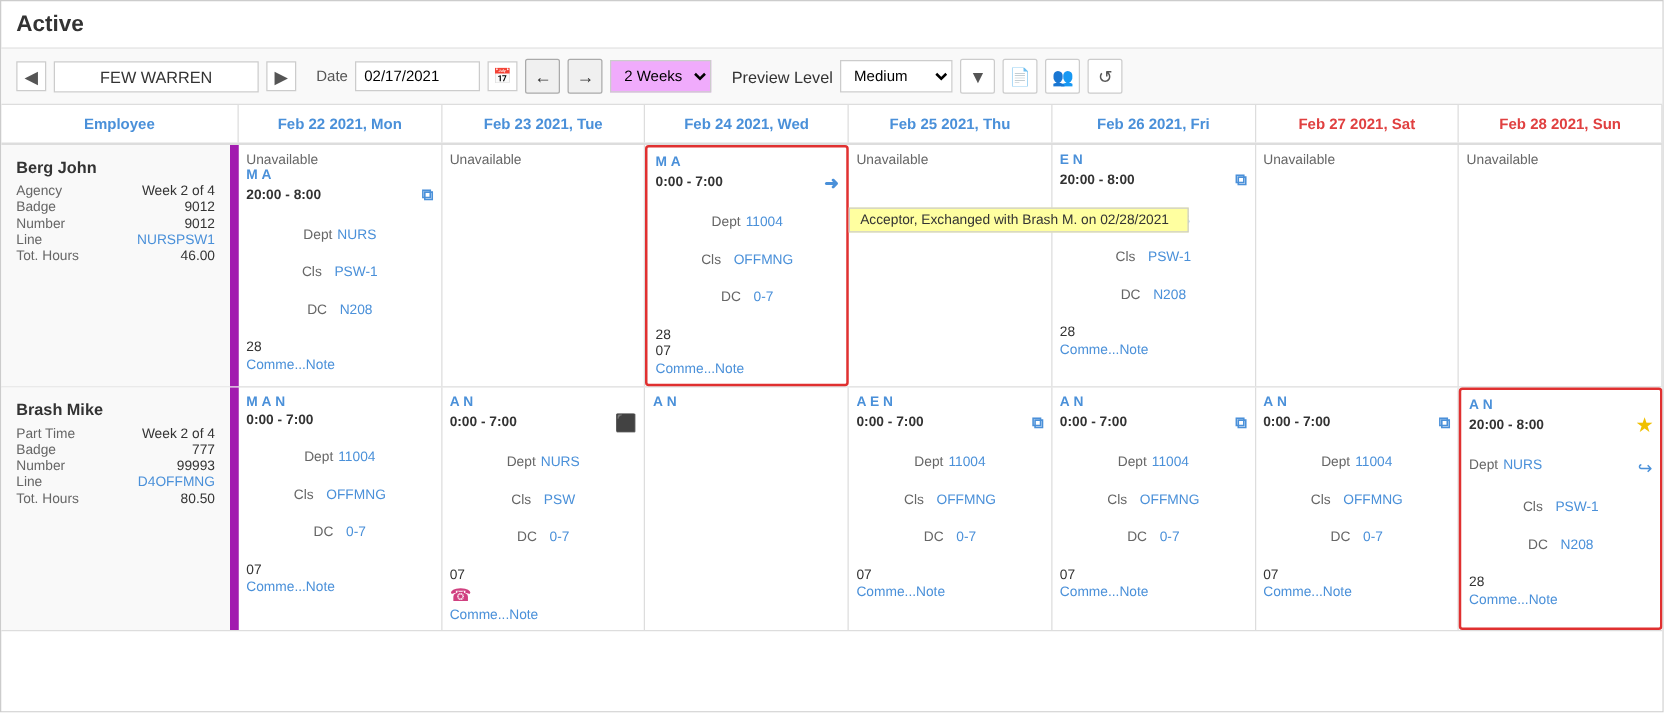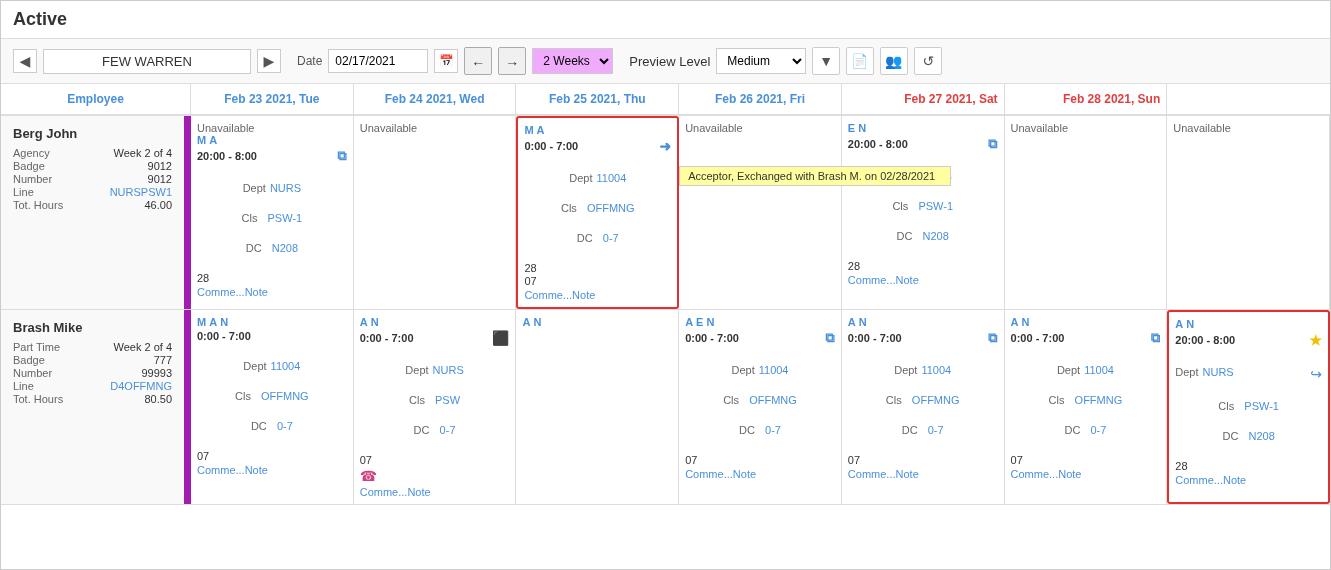--- a/index.html
+++ b/index.html
@@ -6,21 +6,21 @@
     body { font-family: Arial, sans-serif; font-size: 12px; background: #fff; color: #333; }
     
     .page-wrapper { border: 1px solid #ccc; width: 1331px; min-height: 570px; overflow: hidden; }
     
     .page-title { font-size: 18px; font-weight: bold; padding: 8px 12px; color: #333; border-bottom: 1px solid #ddd; }
     
     .toolbar { display: flex; align-items: center; padding: 8px 12px; gap: 6px; border-bottom: 1px solid #ddd; background: #f9f9f9; }
     
     .nav-arrow { width: 24px; height: 24px; border: 1px solid #ccc; background: #fff; cursor: pointer; display: flex; align-items: center; justify-content: center; font-size: 14px; color: #555; }
     
-    .employee-select { width: 208px; text-align: center; border: 1px solid #ccc; padding: 4px 8px; background: #fff; font-size: 13px; }
+    .employee-select { width: 164px; text-align: center; border: 1px solid #ccc; padding: 4px 8px; background: #fff; font-size: 13px; }
     
     .date-label { font-size: 12px; color: #555; margin-left: 10px; }
     
     .date-input { border: 1px solid #ccc; padding: 4px 6px; font-size: 12px; width: 100px; }
     
     .calendar-icon { width: 24px; height: 24px; border: 1px solid #ccc; background: #fff; display: flex; align-items: center; justify-content: center; cursor: pointer; color: #555; }
     
     .direction-btn { width: 28px; height: 28px; border: 1px solid #aaa; background: #f0f0f0; display: flex; align-items: center; justify-content: center; cursor: pointer; font-size: 14px; color: #333; border-radius: 2px; }
     
     .weeks-select { border: 1px solid #ccc; padding: 4px 6px; font-size: 12px; background: #f0abfc; }
@@ -30,21 +30,21 @@
     .medium-select { border: 1px solid #ccc; padding: 4px 6px; font-size: 12px; background: #fff; min-width: 90px; }
     
     .icon-btn { width: 28px; height: 28px; border: 1px solid #ccc; background: #fff; display: flex; align-items: center; justify-content: center; cursor: pointer; color: #555; font-size: 14px; border-radius: 2px; }
     
     .grid-container { display: flex; flex-direction: column; }
     
     .grid-header { display: grid; grid-template-columns: 190px repeat(7, 1fr); border-bottom: 2px solid #ddd; }
     
     .grid-header-cell { padding: 8px 6px; text-align: center; font-size: 12px; font-weight: bold; color: #4a90d9; border-right: 1px solid #ddd; }
     
-    .grid-header-cell.weekend { color: #e04040; text-align: right; }
+    .grid-header-cell.weekend { color: #e04040; }
     
     .grid-row { display: grid; grid-template-columns: 190px repeat(7, 1fr); border-bottom: 1px solid #ddd; }
     
     .employee-cell { padding: 10px 12px; border-right: 7px solid #a21caf; background: #f9f9f9; }
     
     .emp-name { font-weight: bold; font-size: 13px; margin-bottom: 6px; }
     
     .emp-detail { display: flex; justify-content: space-between; font-size: 11px; color: #444; margin: 1px 0; }
     
     .emp-detail-label { color: #666; }
@@ -116,20 +116,21 @@
     <div class="icon-btn">▼</div>
     <div class="icon-btn">📄</div>
     <div class="icon-btn">👥</div>
     <div class="icon-btn">↺</div>
   </div>
 
   <div class="grid-container">
 
     <div class="grid-header">
       <div class="grid-header-cell">Employee</div>
+      <div class="grid-header-cell">Feb 22 2021, Mon</div>
       <div class="grid-header-cell">Feb 23 2021, Tue</div>
       <div class="grid-header-cell">Feb 24 2021, Wed</div>
       <div class="grid-header-cell">Feb 25 2021, Thu</div>
       <div class="grid-header-cell">Feb 26 2021, Fri</div>
       <div class="grid-header-cell weekend">Feb 27 2021, Sat</div>
       <div class="grid-header-cell weekend">Feb 28 2021, Sun</div>
     </div>
 
     <div class="grid-row">
 

